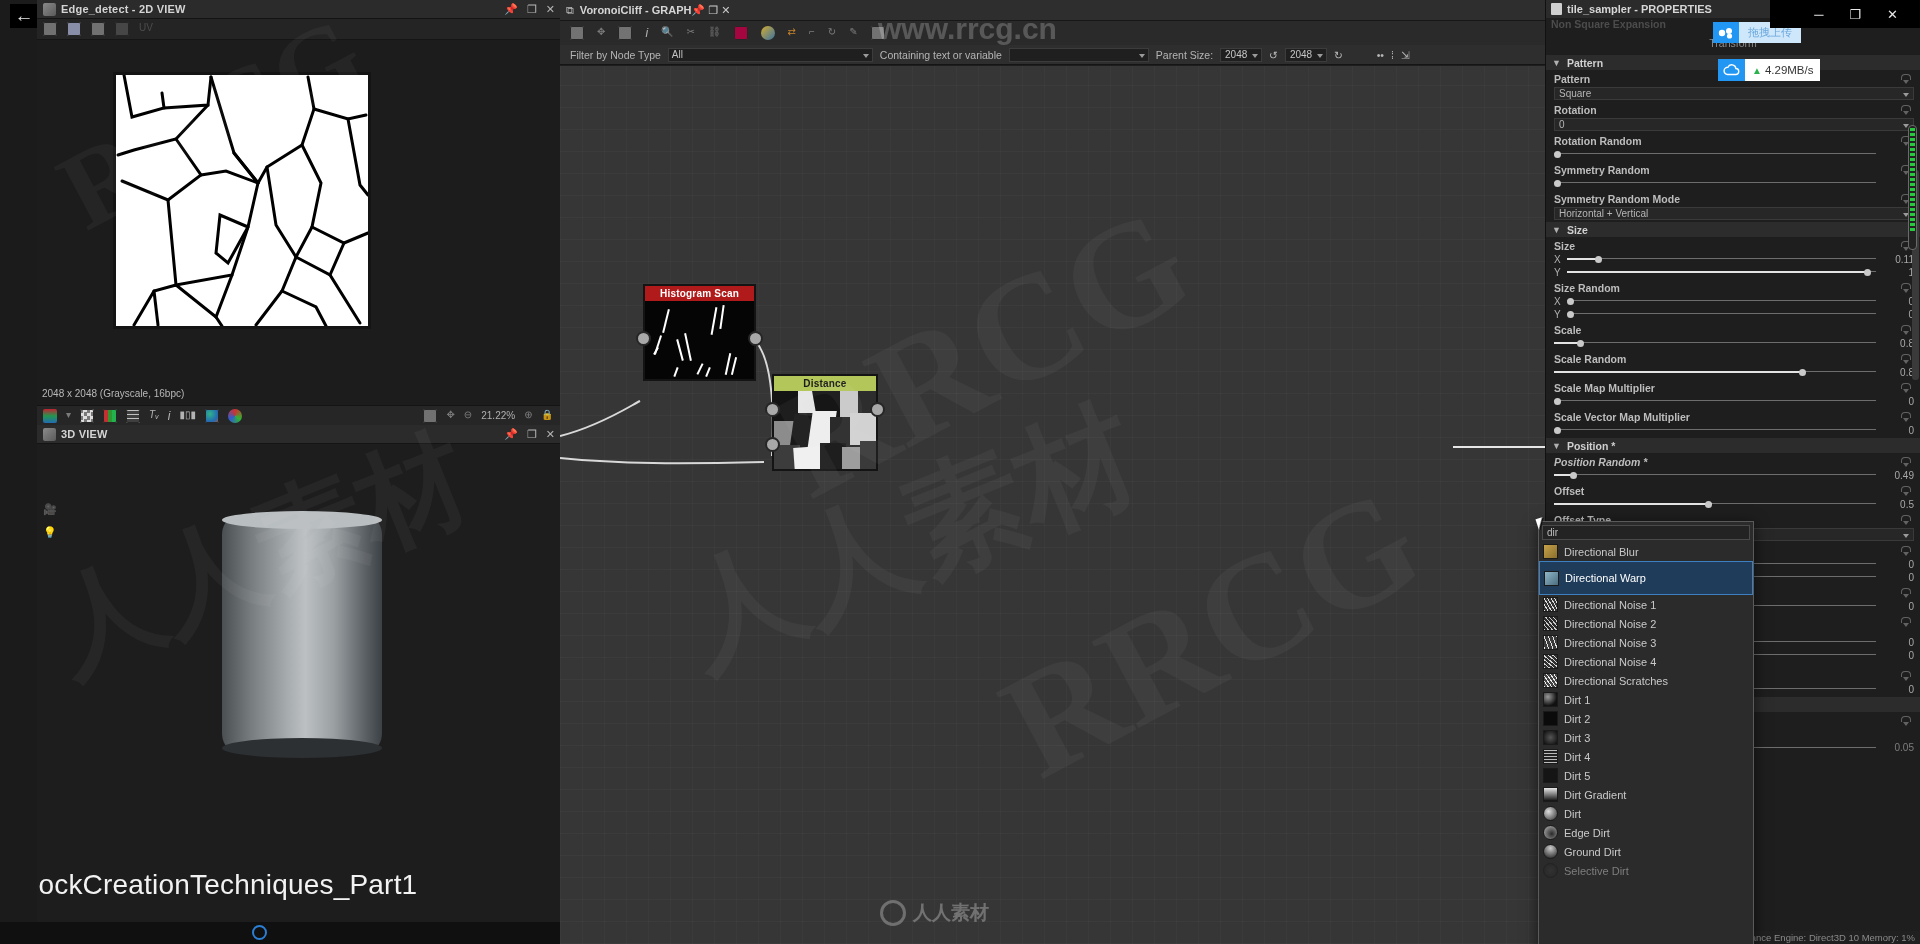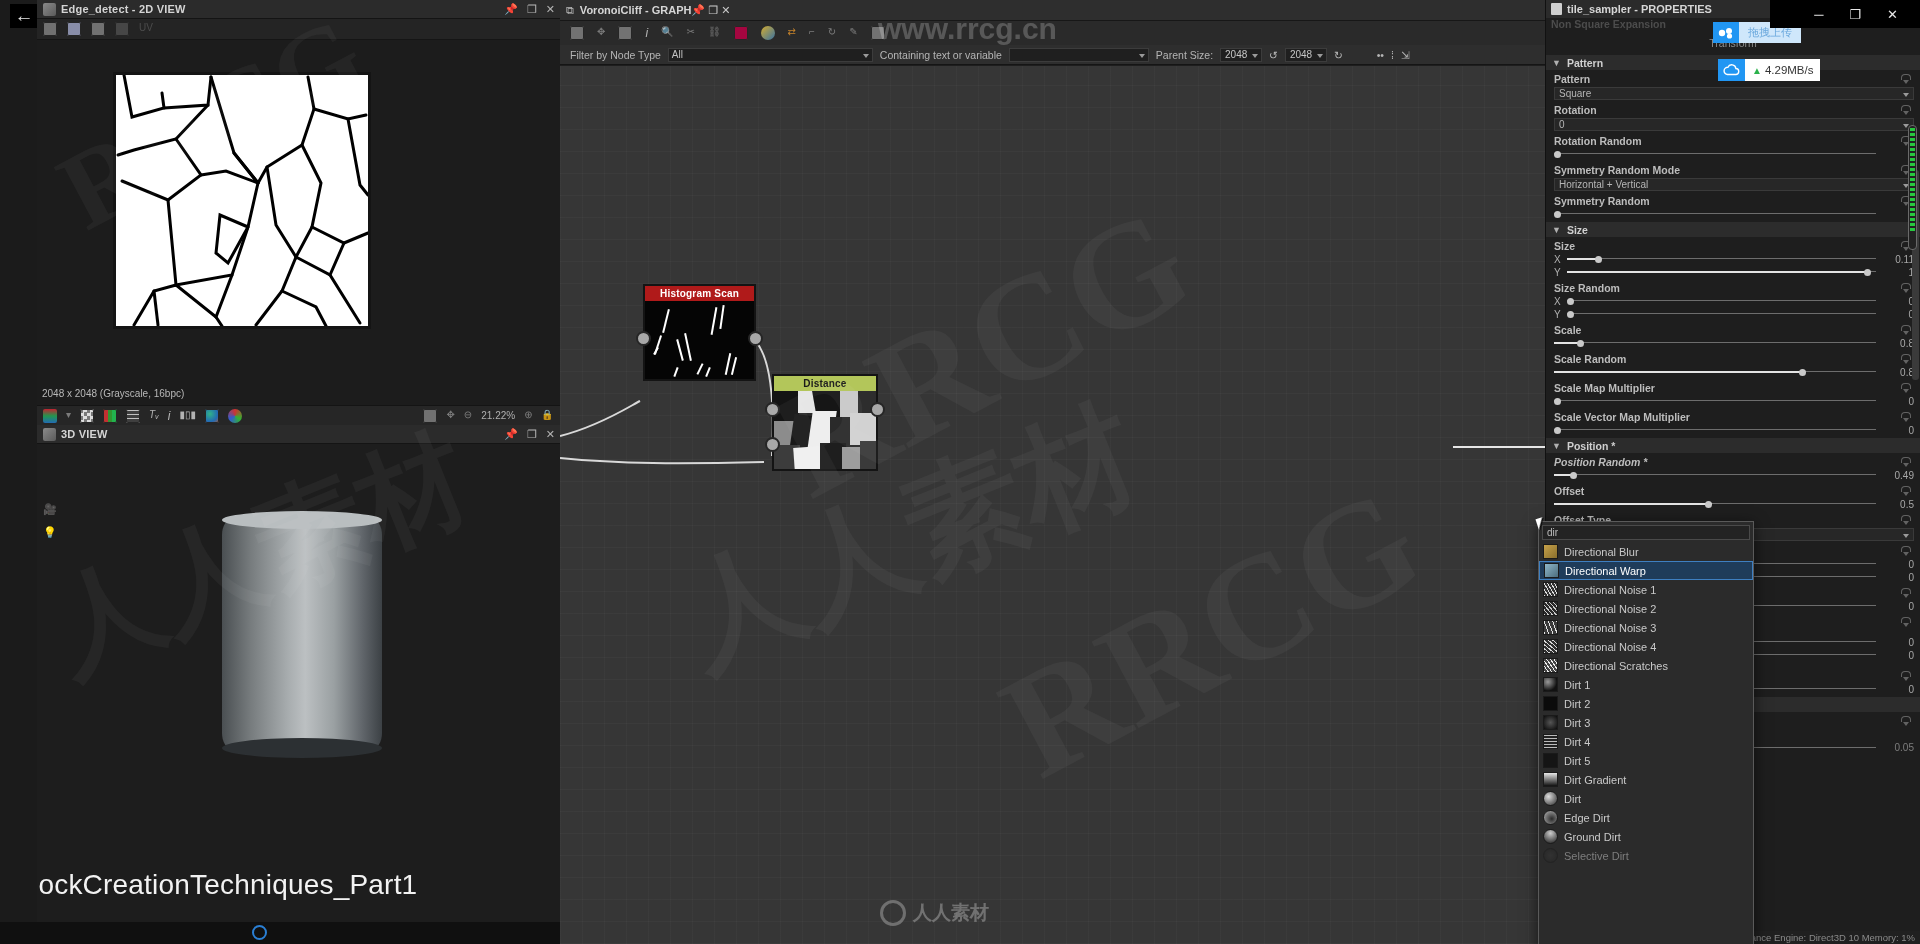--- a/index.html
+++ b/index.html
@@ -133,21 +133,21 @@
   #dropdown { position:absolute; left:978px; top:455px; width:216px; height:448px;
               background:#2b2b2b; border:1px solid #5a5a5a; z-index:40;
               box-shadow:0 3px 14px rgba(0,0,0,.6); }
   #dd-search { margin:3px 3px 2px 3px; height:15px; background:#232323;
                border:1px solid #4a4a4a; font-size:10px; color:#bdbdbd;
                display:flex; align-items:center; padding:0 4px; }
   #dd-list { position:relative; }
   .dd-item { height:19px; display:flex; align-items:center; gap:6px; padding:0 4px;
              font-size:11px; color:#c9c9c9; }
   .dd-item .thumb { width:15px; height:15px; flex:0 0 auto; border:1px solid #1a1a1a; }
-  .dd-item.sel { background:#1f3c5a; border:1px solid #3e7fc1; color:#fff; height:19px; }
+  .dd-item.sel { background:#1f3c5a; border:1px solid #3e7fc1; color:#fff; height:34px; }
   .dd-item.dim { color:#7e7e7e; }
   #cursor { position:absolute; left:977px; top:452px; width:0; height:0;
             border-left:7px solid #fff; border-bottom:11px solid transparent;
             transform:rotate(-18deg); z-index:50;
             filter:drop-shadow(1px 1px 0 #000); }
 
   
   #props { position:absolute; left:1545px; top:0; width:375px; height:944px;
            background:#1e1e1e; border-left:1px solid #111; }
   .ptitle { height:18px; background:#2b2b2b; display:flex; align-items:center;
@@ -573,33 +573,33 @@
     <div class="lbl">Rotation Random</div>
     <div class="rst"></div>
     <div class="sl">
       <span class="track">
           <span class="knob" style="left:0%"></span>
         </span>
       <span class="val">0</span>
     </div>
   </div>
   <div class="row">
+    <div class="lbl">Symmetry Random</div>
+    <div class="rst"></div>
+    <div class="sl">
+      <span class="track">
+          <span class="knob" style="left:0%"></span>
+        </span>
+      <span class="val">0</span>
+    </div>
+  </div>
+  <div class="row">
     <div class="lbl">Symmetry Random Mode</div>
     <div class="rst"></div>
     <div class="dd">Horizontal + Vertical</div>
-  </div>
-  <div class="row">
-    <div class="lbl">Symmetry Random</div>
-    <div class="rst"></div>
-    <div class="sl">
-      <span class="track">
-          <span class="knob" style="left:0%"></span>
-        </span>
-      <span class="val">0</span>
-    </div>
   </div>
 
   <div class="sect">
     <span class="ch">▼</span>
     <span class="nm">Size</span>
   </div>
   <div class="row">
     <div class="lbl">Size</div>
     <div class="rst"></div>
     <div class="sl">

